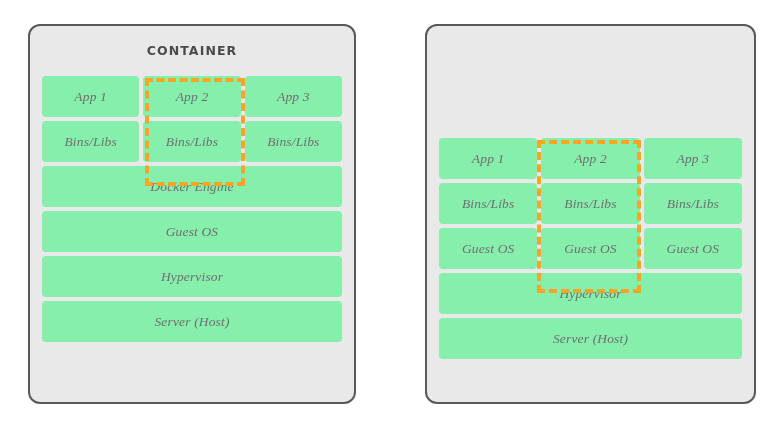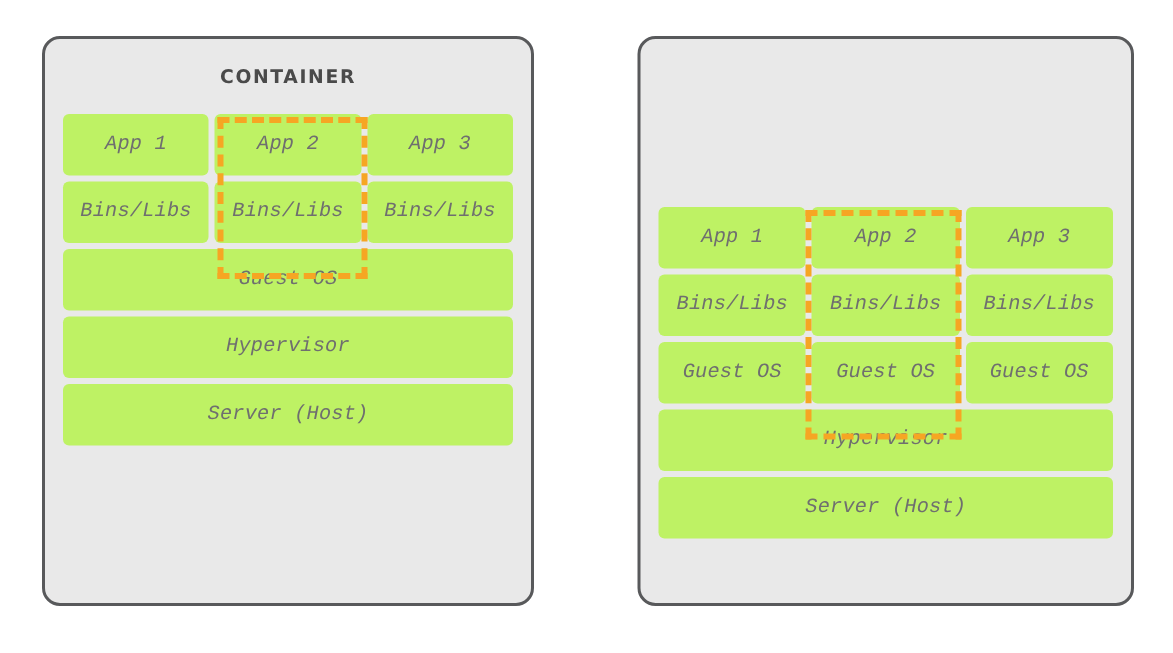--- a/index.html
+++ b/index.html
@@ -69,26 +69,26 @@
   .panel-vm .stack { top: 112px; }
 
   .row {
     display: flex;
     gap: 4px;
     height: 41px;
   }
 
   .cell {
     flex: 1 1 0;
-    background: #bef264;
+    background: #86efac;
     border-radius: 4px;
     display: flex;
     align-items: center;
     justify-content: center;
-    font-family: Liberation Mono, monospace;
+    font-family: Liberation Serif, serif;
     font-style: italic;
     font-size: 13.5px;
     color: #6f6f6f;
     letter-spacing: 0.15px;
     box-sizing: border-box;
     overflow: hidden;
     white-space: nowrap;
   }
   .cell.full {
     flex: 1 1 100%;
@@ -132,20 +132,23 @@
         <div class="cell">App 2</div>
         <div class="cell">App 3</div>
       </div>
 
       <div class="row">
         <div class="cell">Bins/Libs</div>
         <div class="cell">Bins/Libs</div>
         <div class="cell">Bins/Libs</div>
       </div>
 
+      <div class="row">
+        <div class="cell full">Docker Engine</div>
+      </div>
 
       <div class="row">
         <div class="cell full">Guest OS</div>
       </div>
 
       <div class="row">
         <div class="cell full">Hypervisor</div>
       </div>
 
       <div class="row">

